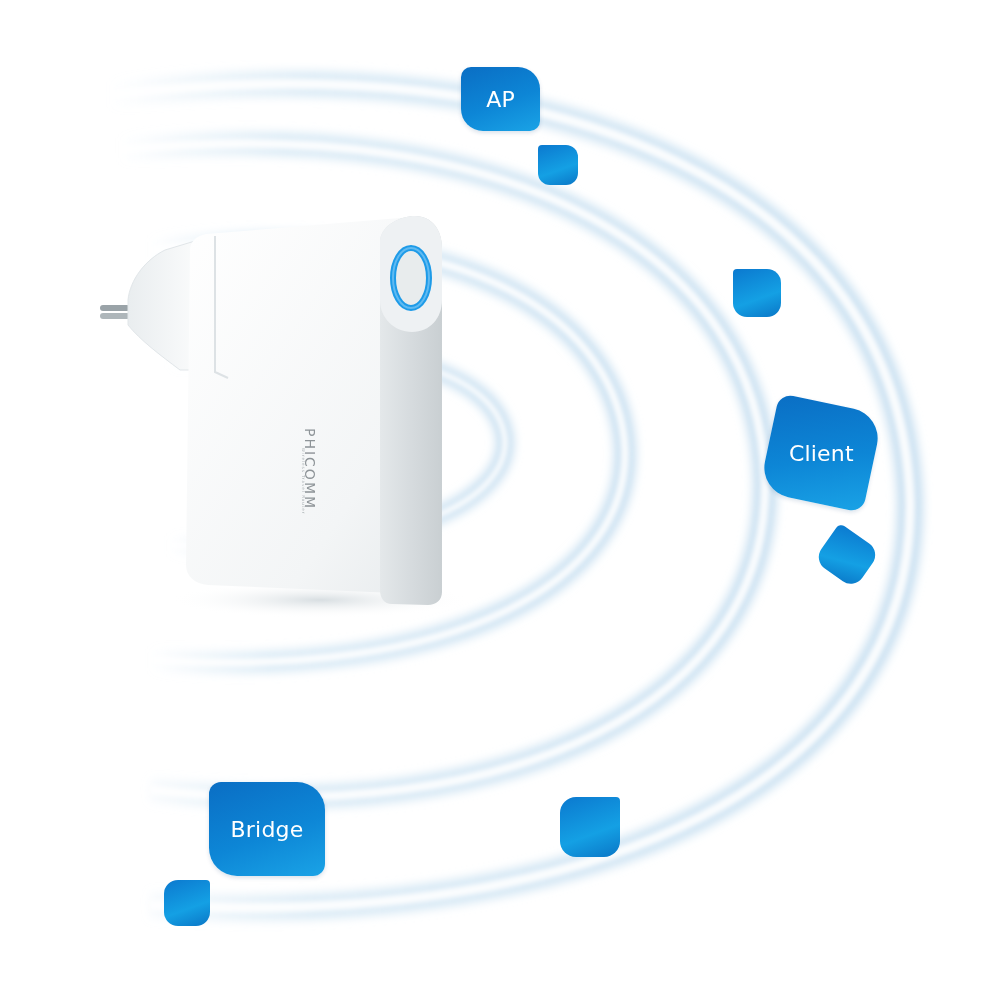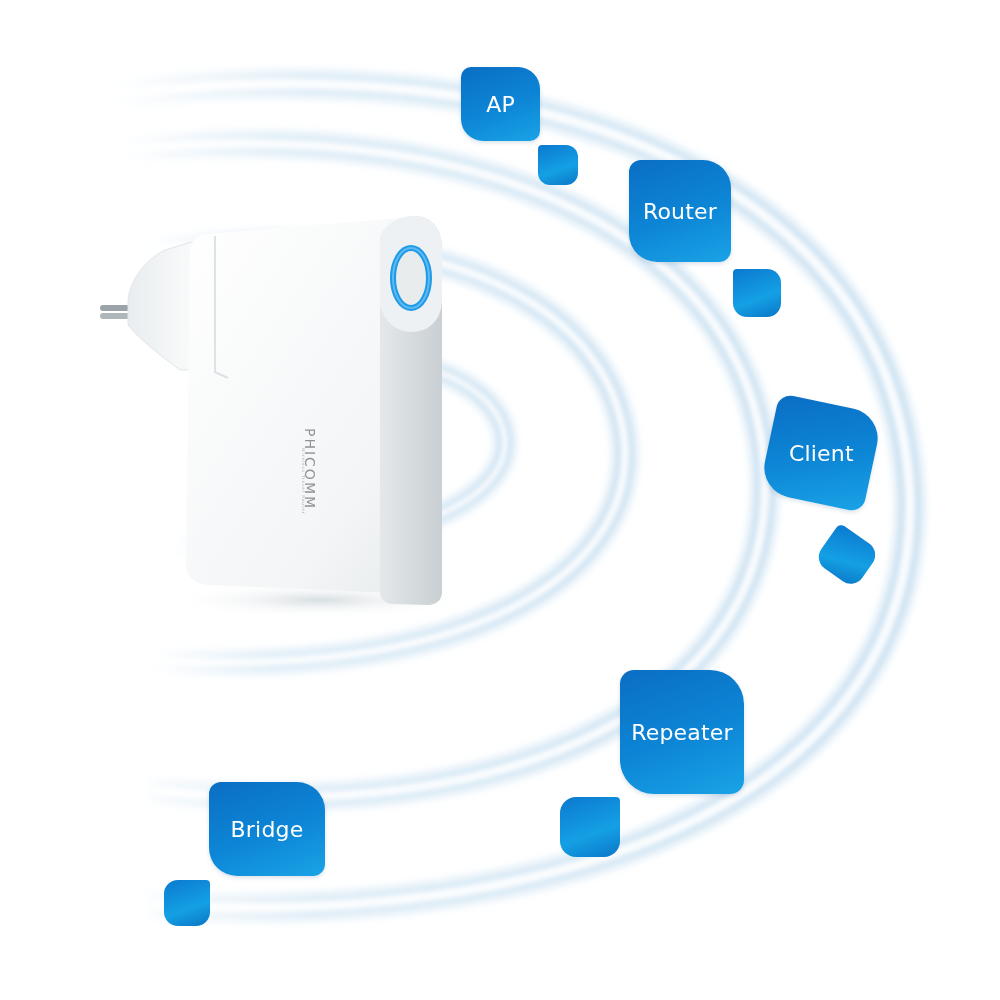--- a/index.html
+++ b/index.html
@@ -132,38 +132,32 @@
 
     <path d="M 380 240 C 382 225, 400 216, 415 216 C 432 216, 442 230, 442 248 L 442 300 C 442 318, 430 332, 412 332 C 394 332, 380 318, 380 300 Z" fill="#eef1f3"></path>
 
     <ellipse cx="411" cy="278" rx="18" ry="30" fill="#e8eced" stroke="#1e9be8" stroke-width="6"></ellipse>
     <ellipse cx="411" cy="278" rx="18" ry="30" fill="none" stroke="#7cc8f5" stroke-width="2" opacity="0.7"></ellipse>
   </svg>
 
   <div class="brand">PHICOMM</div>
   <div class="brand-sub">Wireless Travel Router</div>
 
-  <div class="tile" style="left:461px; top:67px; width:79px; height:74px; border-radius:10px 22px 10px 22px;">
+  <div class="tile" style="left:461px; top:67px; width:79px; height:64px; border-radius:10px 22px 10px 22px;">
     <span class="tile-label">AP</span>
   </div>
   <div class="tile-small" style="left:538px; top:145px; width:40px; height:40px; border-radius:4px 12px 12px 12px;"></div>
 
-  <div class="tile" style="left:629px; top:160px; width:102px; height:102px; border-radius:12px 28px 12px 28px;">
-    <span class="tile-label">Router</span>
-  </div>
   <div class="tile-small" style="left:733px; top:269px; width:48px; height:48px; border-radius:4px 14px 14px 14px;"></div>
 
   <div class="tile" style="left:768px; top:403px; width:106px; height:100px; border-radius:14px 30px 14px 30px; transform: rotate(12deg);">
     <span class="tile-label" style="transform: rotate(-12deg);">Client</span>
   </div>
   <div class="tile-small" style="left:822px; top:533px; width:50px; height:46px; border-radius:6px 14px 14px 14px; transform: rotate(35deg);"></div>
 
-  <div class="tile" style="left:620px; top:670px; width:124px; height:124px; border-radius:14px 34px 14px 34px;">
-    <span class="tile-label">Repeater</span>
-  </div>
   <div class="tile-small" style="left:560px; top:797px; width:60px; height:60px; border-radius:16px 4px 16px 16px;"></div>
 
   <div class="tile" style="left:209px; top:782px; width:116px; height:94px; border-radius:12px 28px 12px 28px;">
     <span class="tile-label">Bridge</span>
   </div>
   <div class="tile-small" style="left:164px; top:880px; width:46px; height:46px; border-radius:14px 4px 14px 14px;"></div>
 
 </div>
 
 </body></html>

